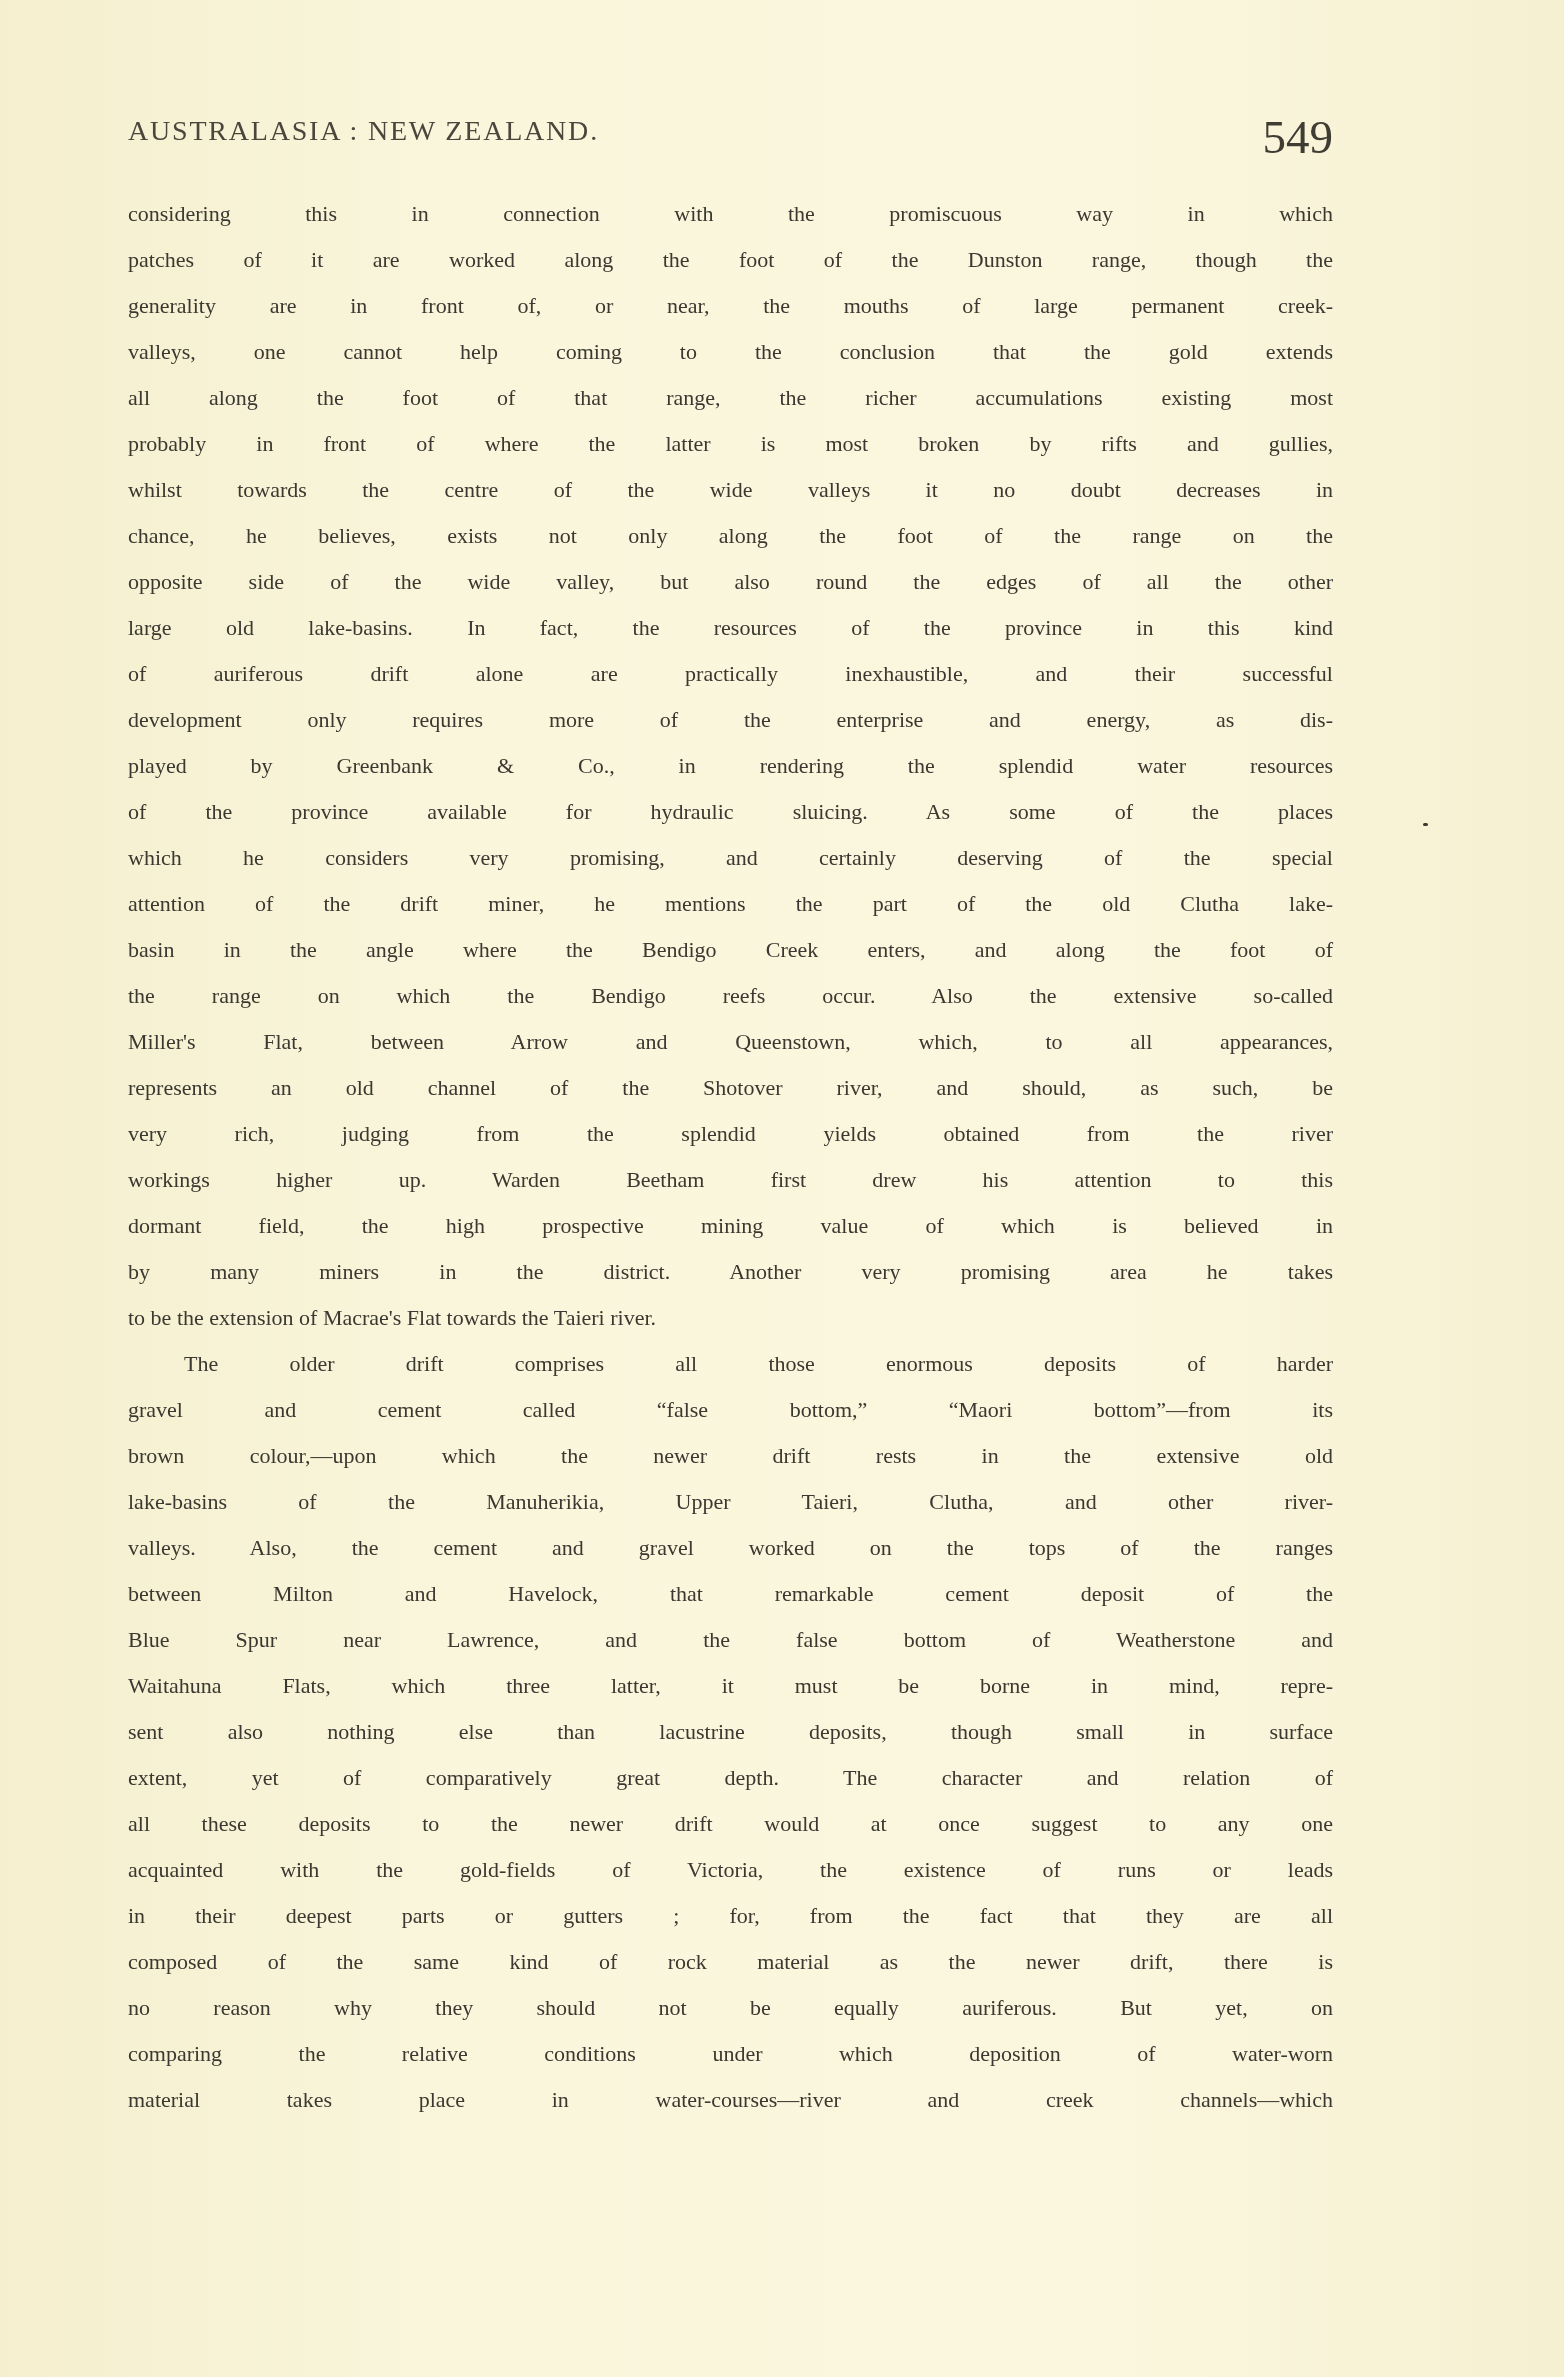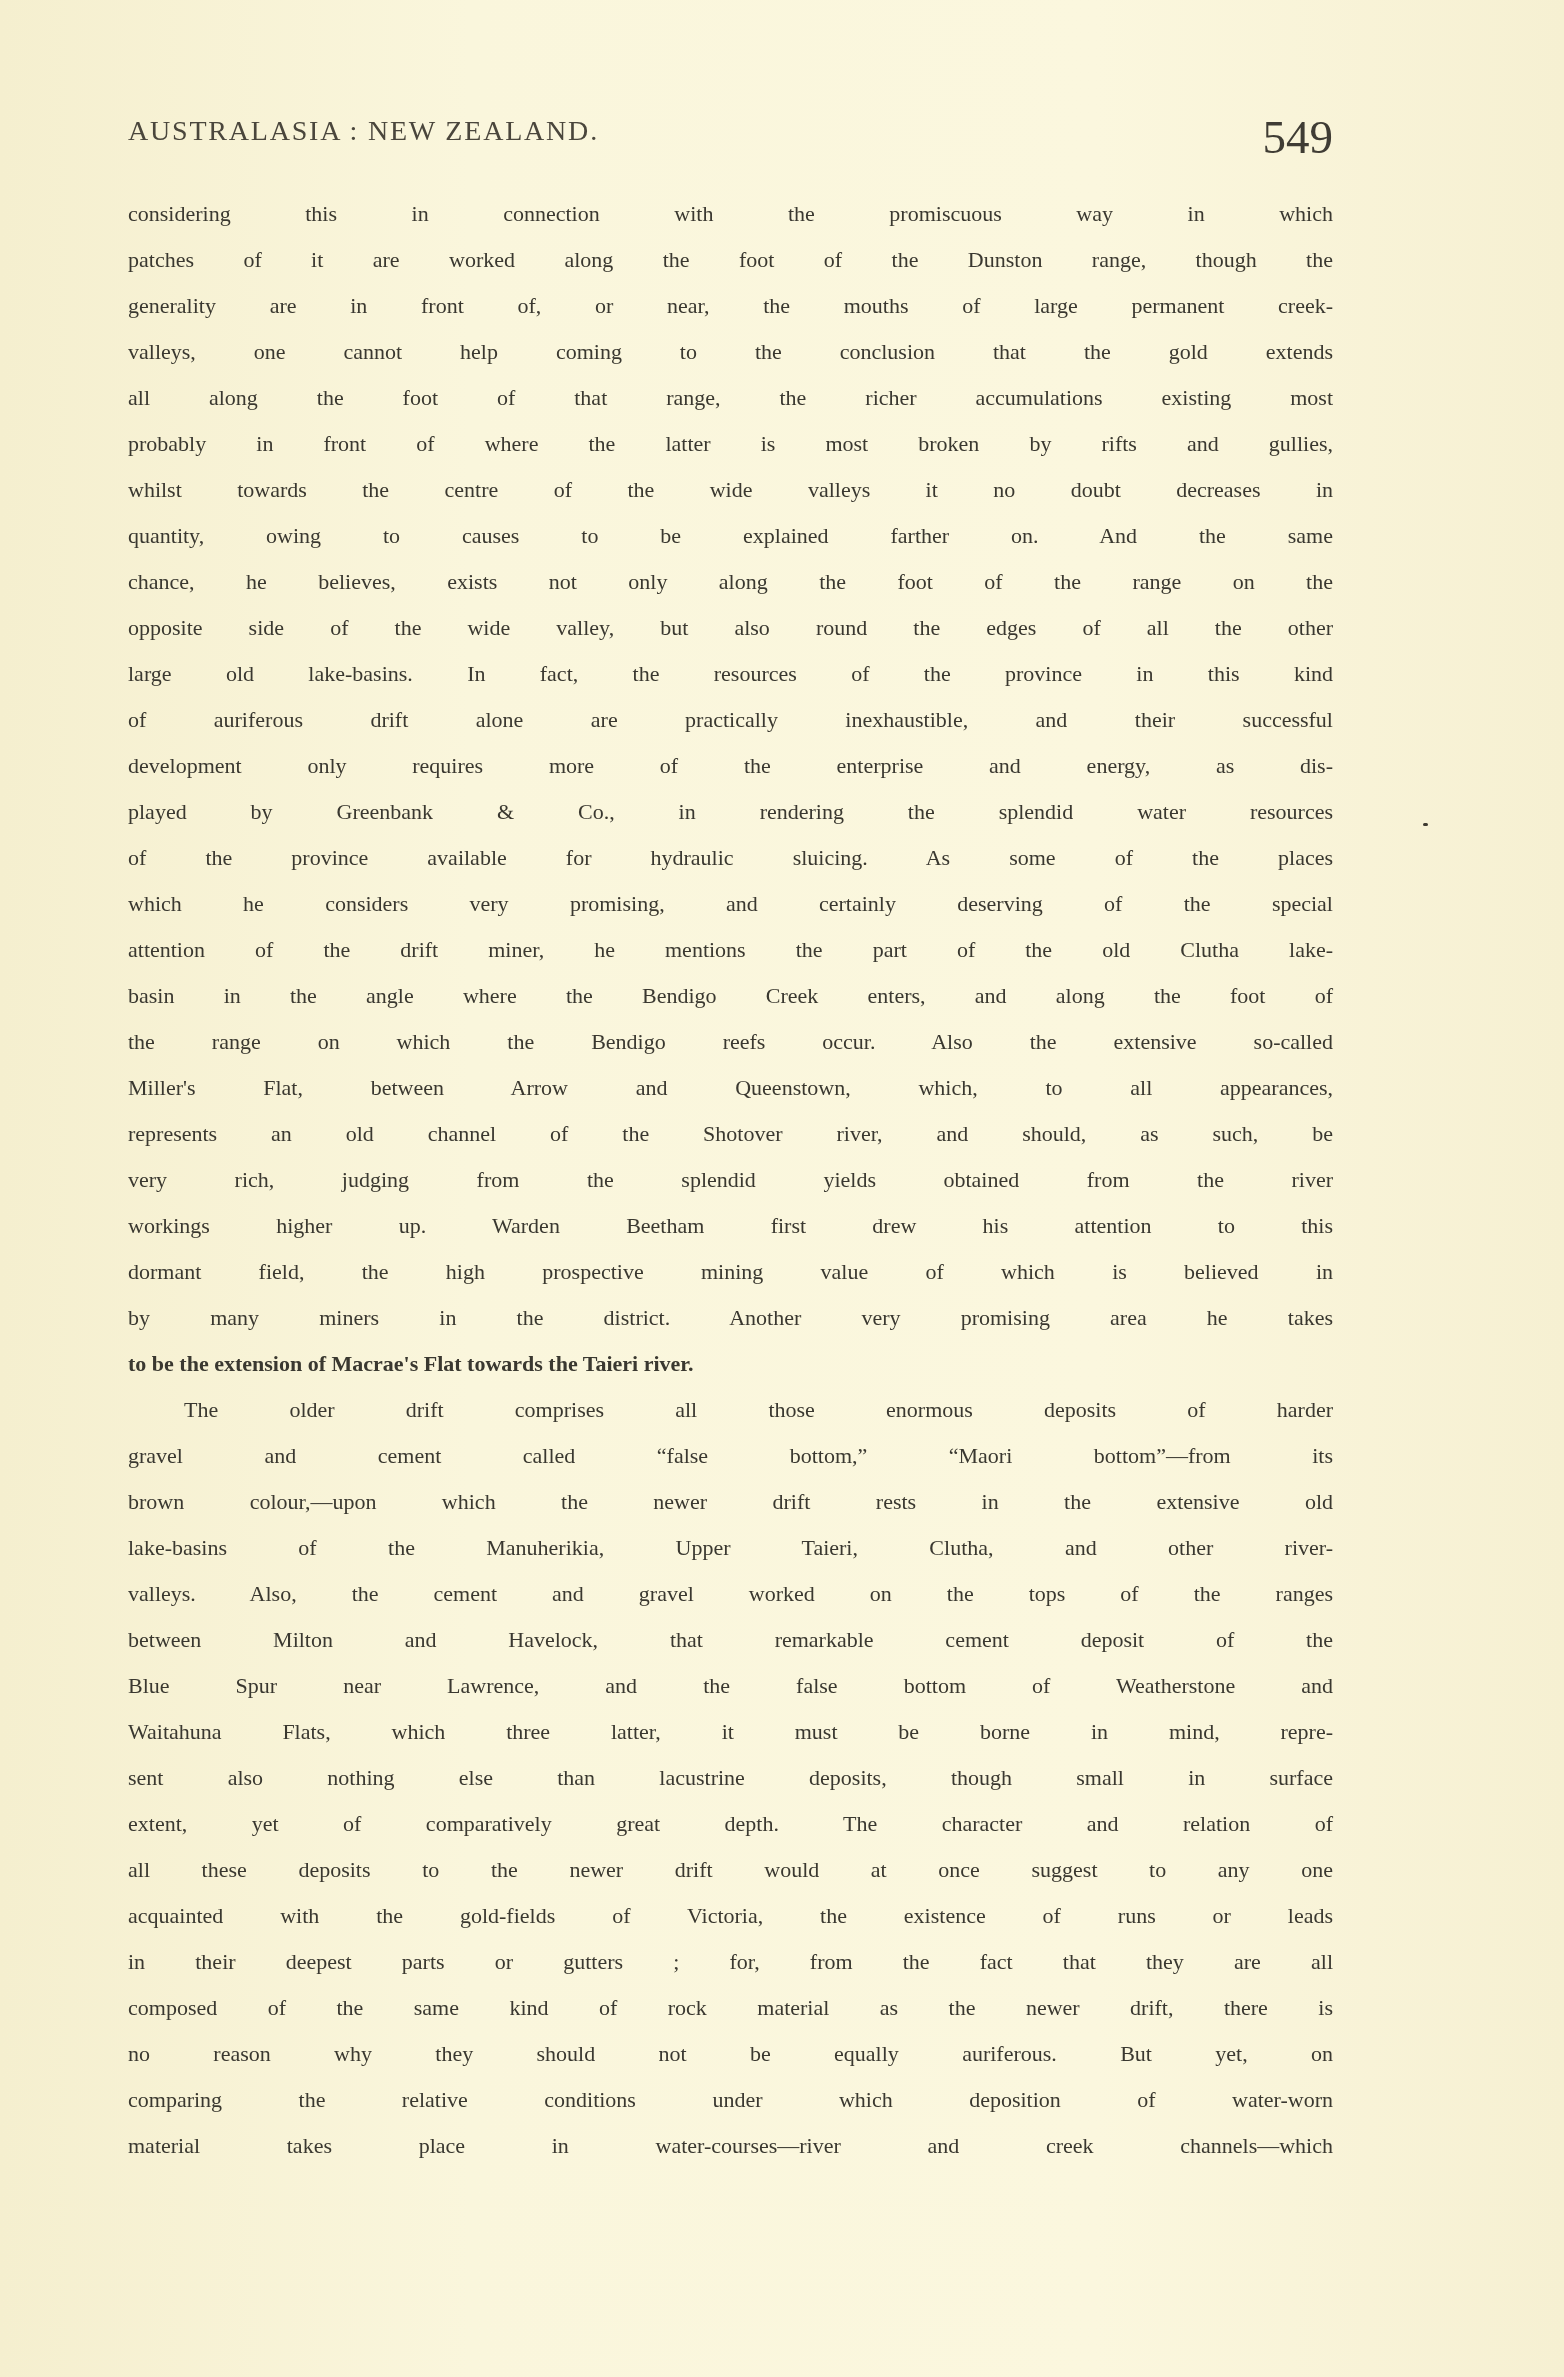--- a/index.html
+++ b/index.html
@@ -58,21 +58,20 @@
       height: 46px;
       line-height: 46px;
       font-size: 22px;
       text-align: justify;
       text-align-last: justify;
       white-space: nowrap;
       overflow: visible;
     }
     .line.last {
       text-align-last: left;
-      font-weight: bold;
     }
     .line.indent {
       padding-left: 56px;
     }
     .speck {
       position: absolute;
       width: 4.5px;
       height: 2.7px;
       background: #3e3a30;
       border-radius: 1.8px;
@@ -91,21 +90,20 @@
   <div class="body-text" id="body-text">
 
     <div class="paragraph">
       <span class="line">considering this in connection with the promiscuous way in which</span>
       <span class="line">patches of it are worked along the foot of the Dunston range, though the</span>
       <span class="line">generality are in front of, or near, the mouths of large permanent creek-</span>
       <span class="line">valleys, one cannot help coming to the conclusion that the gold extends</span>
       <span class="line">all along the foot of that range, the richer accumulations existing most</span>
       <span class="line">probably in front of where the latter is most broken by rifts and gullies,</span>
       <span class="line">whilst towards the centre of the wide valleys it no doubt decreases in</span>
-      <span class="line">quantity, owing to causes to be explained farther on.  And the same</span>
       <span class="line">chance, he believes, exists not only along the foot of the range on the</span>
       <span class="line">opposite side of the wide valley, but also round the edges of all the other</span>
       <span class="line">large old lake-basins.  In fact, the resources of the province in this kind</span>
       <span class="line">of auriferous drift alone are practically inexhaustible, and their successful</span>
       <span class="line">development only requires more of the enterprise and energy, as dis-</span>
       <span class="line">played by Greenbank &amp; Co., in rendering the splendid water resources</span>
       <span class="line">of the province available for hydraulic sluicing.  As some of the places</span>
       <span class="line">which he considers very promising, and certainly deserving of the special</span>
       <span class="line">attention of the drift miner, he mentions the part of the old Clutha lake-</span>
       <span class="line">basin in the angle where the Bendigo Creek enters, and along the foot of</span>

